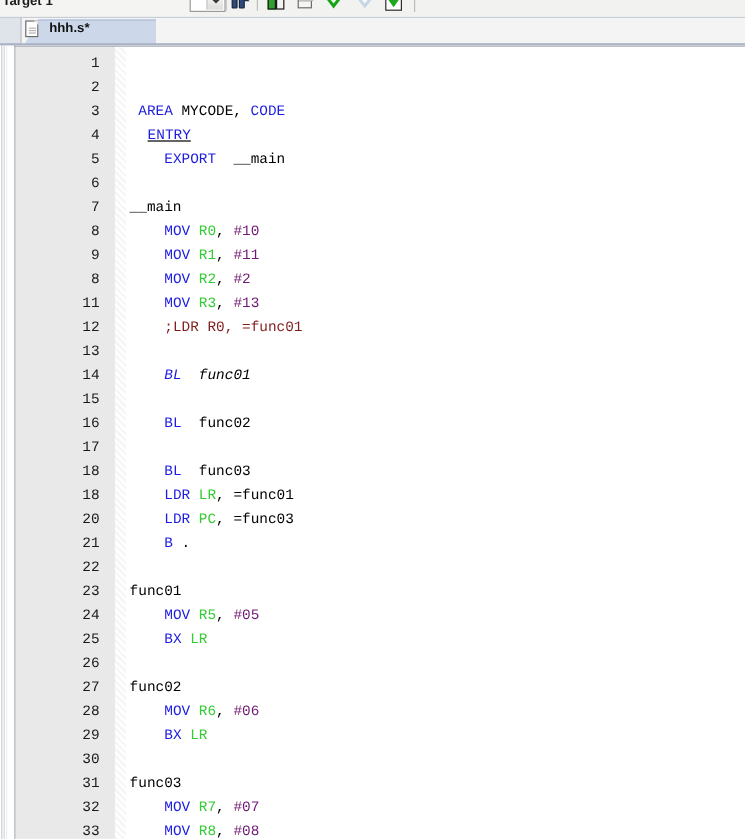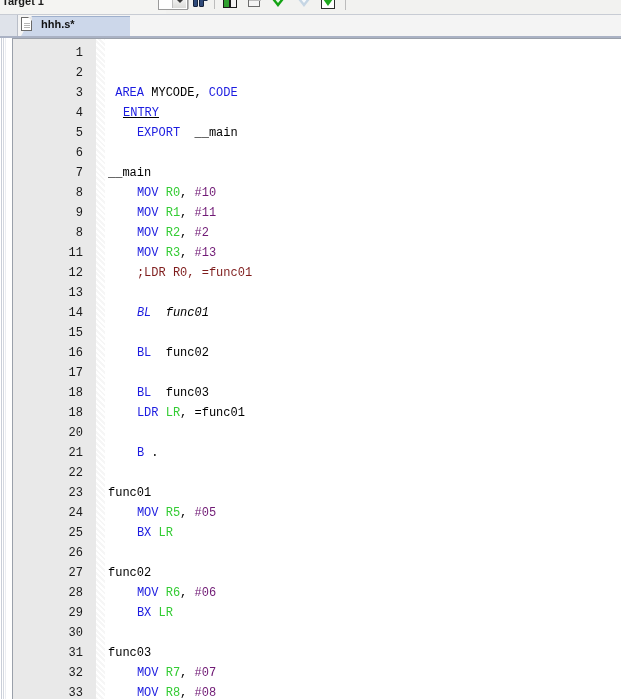--- a/index.html
+++ b/index.html
@@ -352,20 +352,21 @@
         <div class="line" style="top: 345px;">
           <div class="lnum">18</div>
           <div class="ltext" style="left: 136.88px;"><span class="kw">BL</span><span class="plain">  func03</span></div>
         </div>
         <div class="line" style="top: 365px;">
           <div class="lnum">18</div>
           <div class="ltext" style="left: 136.88px;"><span class="kw">LDR</span><span class="plain"> </span><span class="reg">LR</span><span class="plain">, =func01</span></div>
         </div>
         <div class="line" style="top: 385px;">
           <div class="lnum">20</div>
+          <div class="ltext" style="left: 136.88px;"><span class="kw">LDR</span><span class="plain"> </span><span class="reg">PC</span><span class="plain">, =func03</span></div>
         </div>
         <div class="line" style="top: 405px;">
           <div class="lnum">21</div>
           <div class="ltext" style="left: 136.88px;"><span class="kw">B</span><span class="plain"> .</span></div>
         </div>
         <div class="line" style="top: 425px;">
           <div class="lnum">22</div>
           <div class="ltext" style="left: 108px;"></div>
         </div>
         <div class="line" style="top: 445px;">

